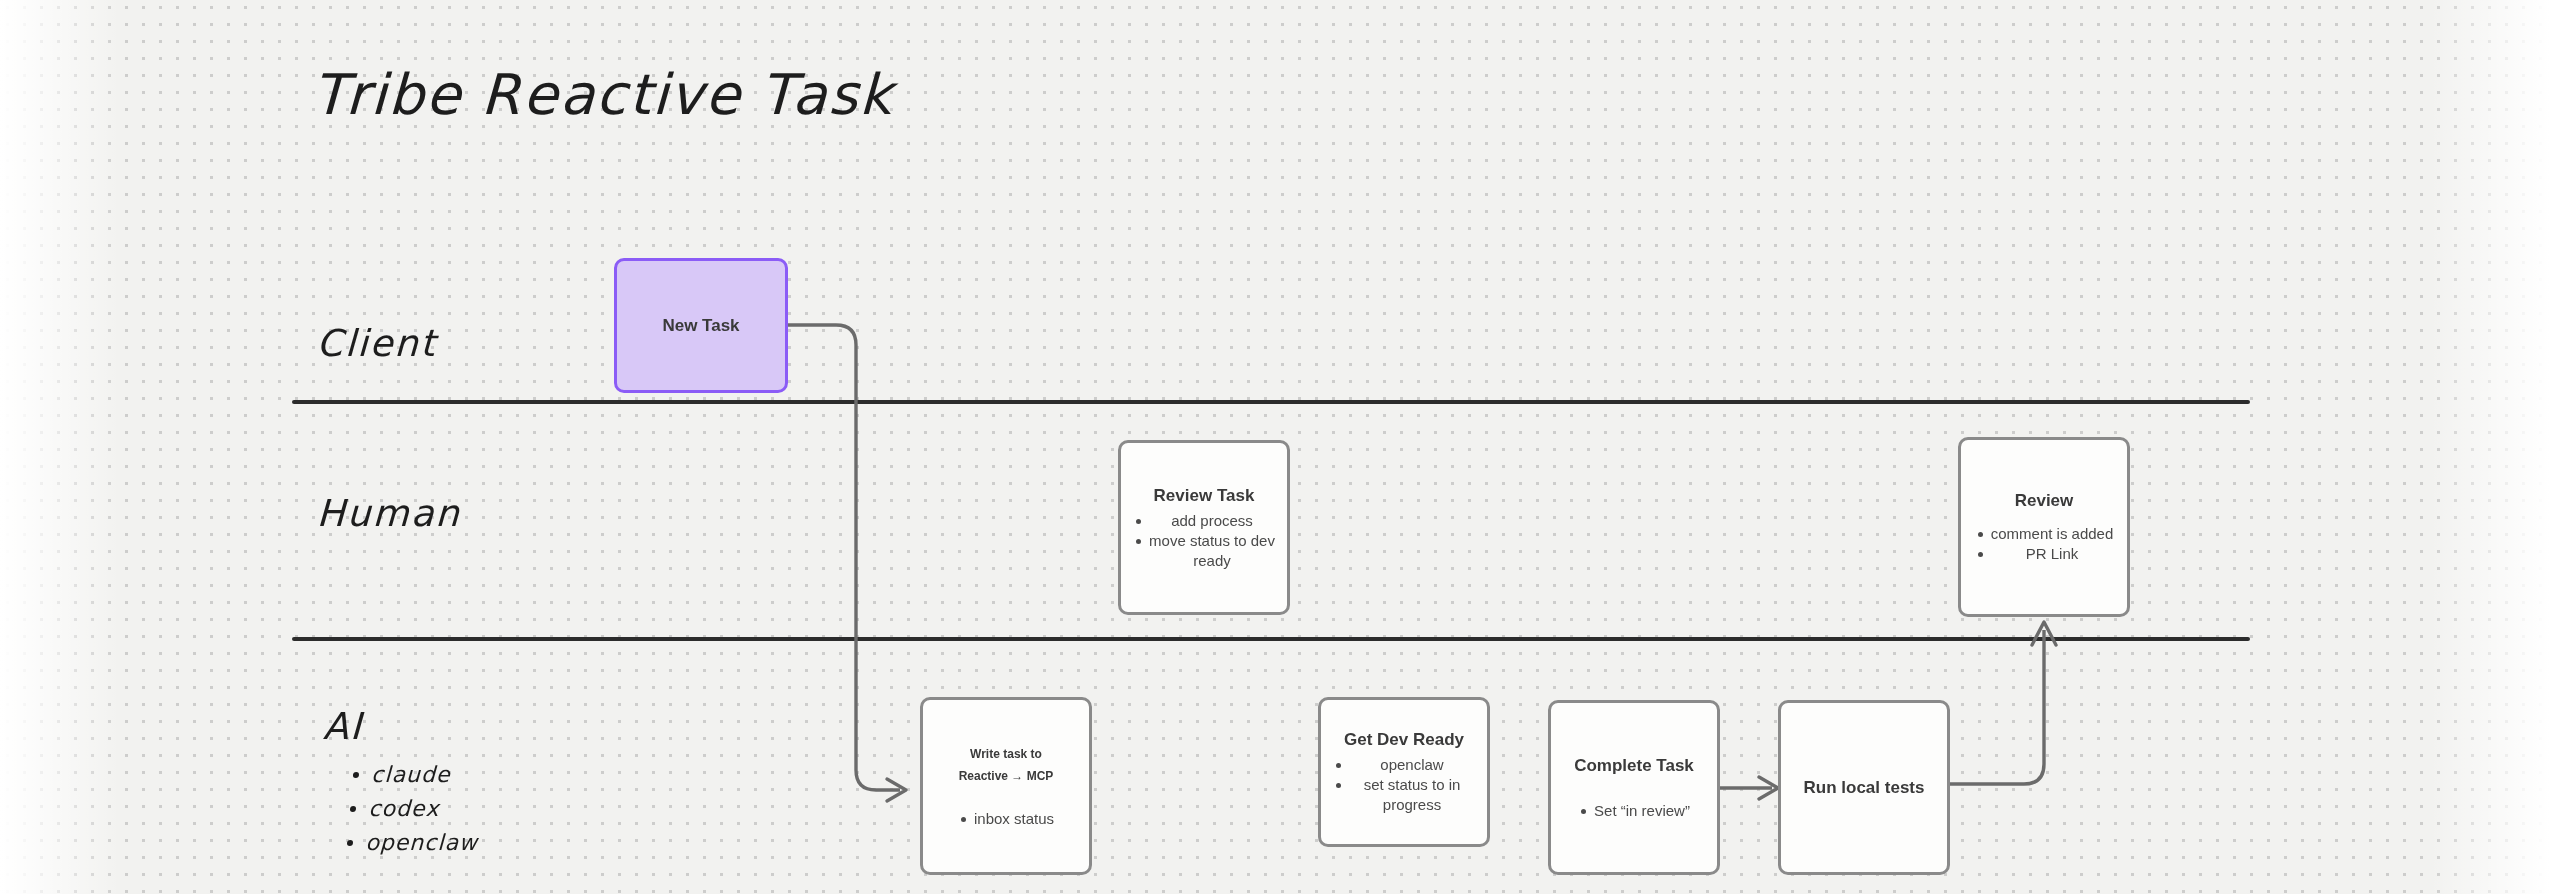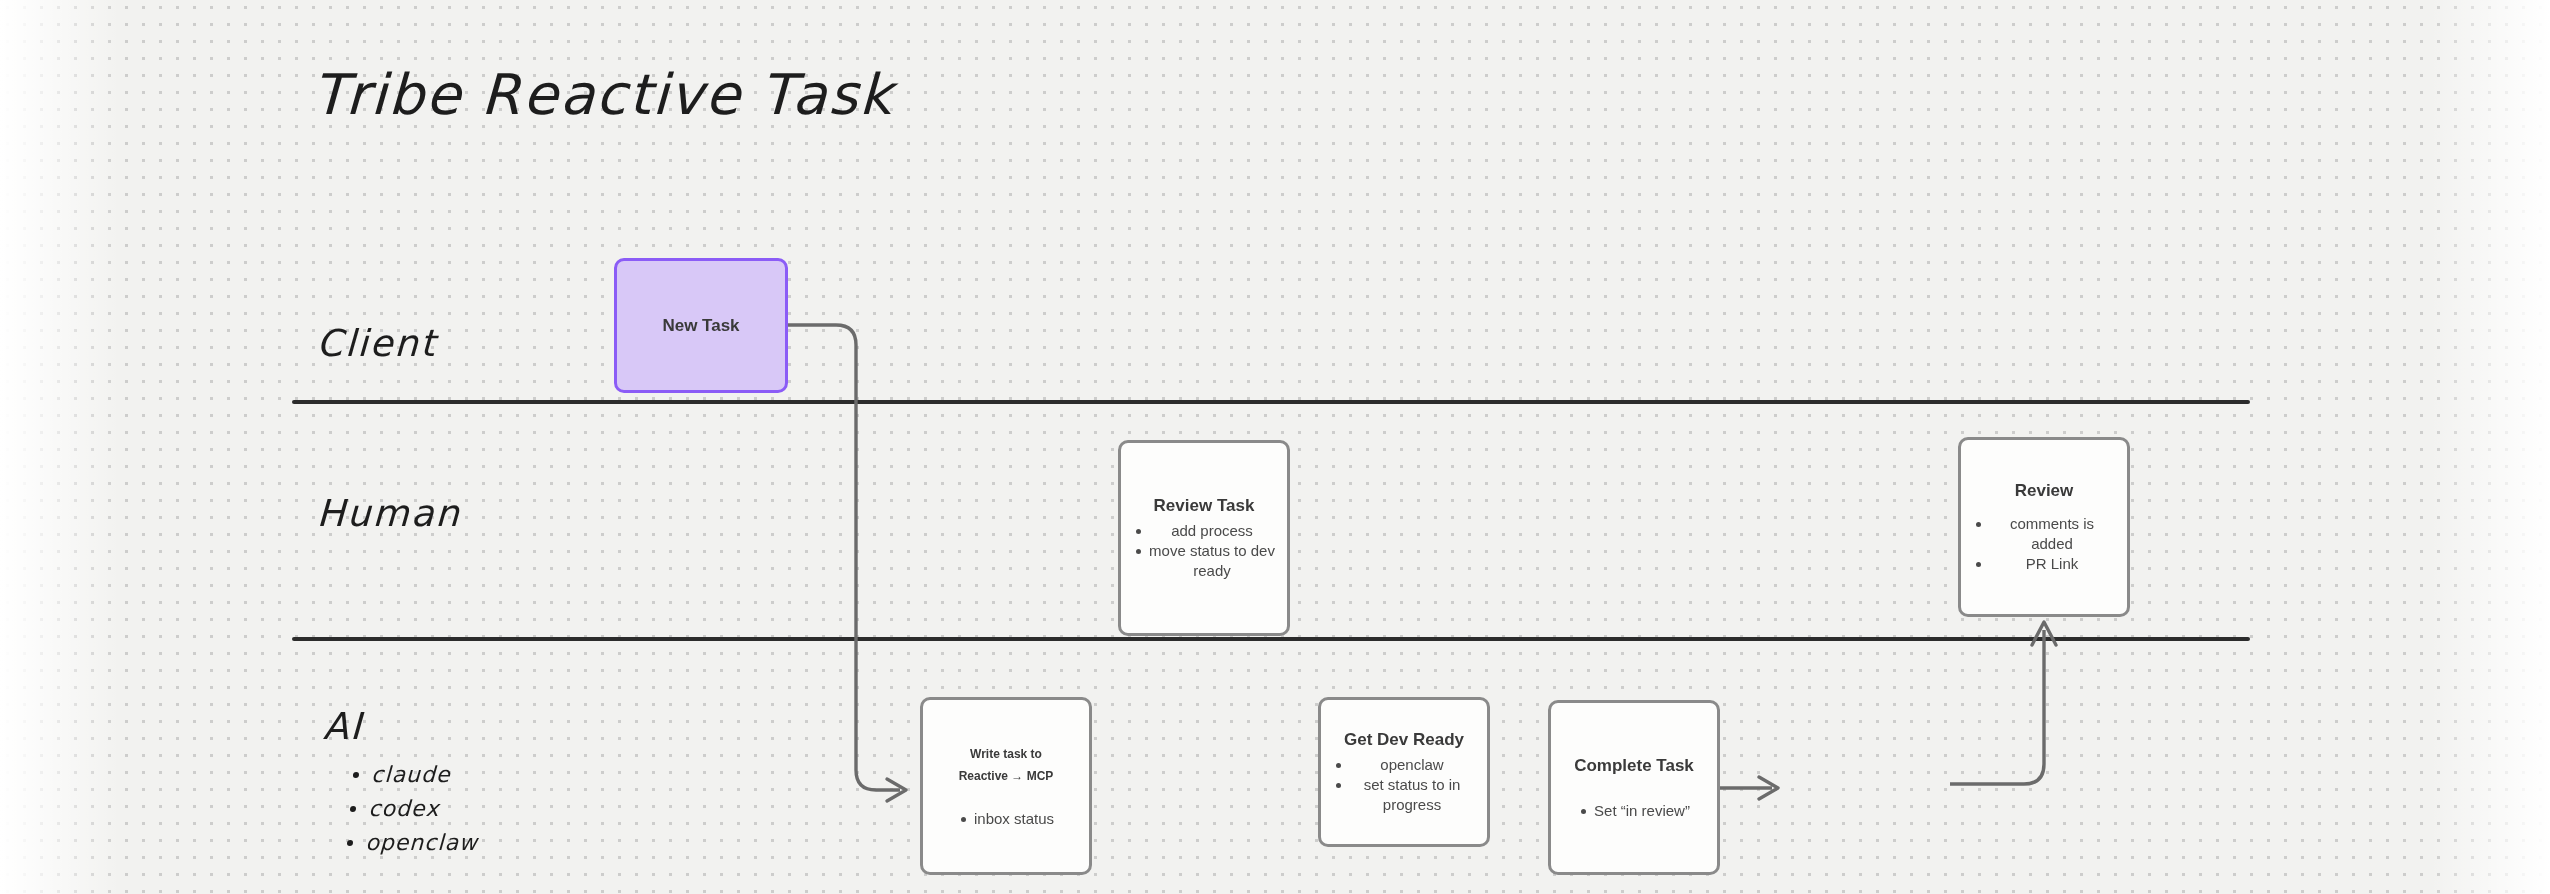--- a/index.html
+++ b/index.html
@@ -141,21 +141,21 @@
     left: -13px;
     top: 8px;
     width: 5px; height: 5px;
     border-radius: 50%;
     background: #4a4a4a;
   }
   .node-bullets.spaced { margin-top: 22px; }
 
   
   #node-new-task       { left: 614px;  top: 258px;  width: 174px; height: 135px; }
-  #node-review-task    { left: 1118px; top: 440px;  width: 172px; height: 196px; }
+  #node-review-task    { left: 1118px; top: 440px;  width: 172px; height: 175px; }
   #node-review         { left: 1958px; top: 437px;  width: 172px; height: 180px; gap: 8px; }
   #node-write-task     { left: 920px;  top: 697px;  width: 172px; height: 178px; }
   #node-get-dev-ready  { left: 1318px; top: 697px;  width: 172px; height: 150px; }
   #node-complete-task  { left: 1548px; top: 700px;  width: 172px; height: 175px; gap: 20px; }
   #node-run-tests      { left: 1778px; top: 700px;  width: 172px; height: 175px; }
 
   
   #connectors {
     position: absolute;
     left: 0; top: 0;
@@ -205,21 +205,21 @@
     <div class="node-title">Review Task</div>
     <ul class="node-bullets">
       <li>add process</li>
       <li>move status to dev ready</li>
     </ul>
   </div>
 
   <div class="node" id="node-review">
     <div class="node-title">Review</div>
     <ul class="node-bullets">
-      <li>comments is added</li>
+      <li>comment is added</li>
       <li>PR Link</li>
     </ul>
   </div>
 
   <div class="node" id="node-write-task">
     <div class="node-title small">Write task to
 Reactive → MCP</div>
     <ul class="node-bullets spaced">
       <li>inbox status</li>
     </ul>
@@ -233,17 +233,20 @@
     </ul>
   </div>
 
   <div class="node" id="node-complete-task">
     <div class="node-title">Complete Task</div>
     <ul class="node-bullets">
       <li>Set “in review”</li>
     </ul>
   </div>
 
+  <div class="node" id="node-run-tests">
+    <div class="node-title">Run local tests</div>
+  </div>
 
   <div id="edge-fade-left"></div>
   <div id="edge-fade-right"></div>
 
 </div>
 
 </body></html>

